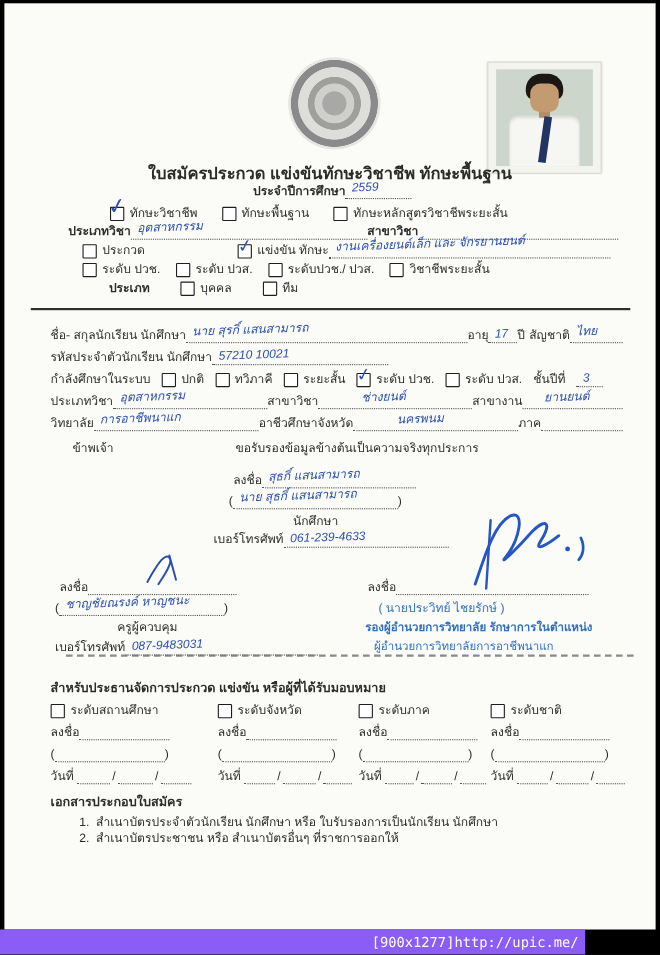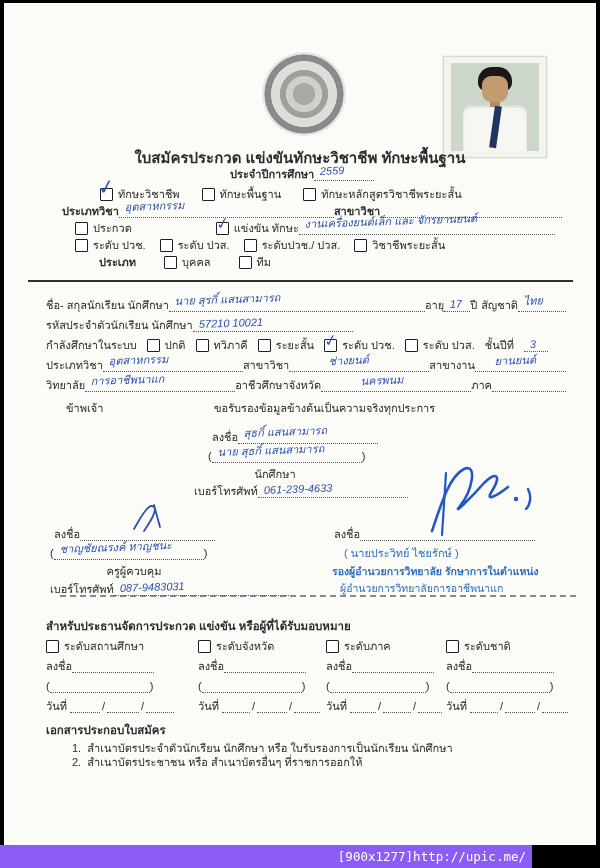--- a/index.html
+++ b/index.html
@@ -237,21 +237,21 @@
         <span class="hand">สุธกิ์  แสนสามารถ</span>
       </span>
     </div>
     <div class="abs row" style="left:204px;top:446px;">
       <span class="t">(</span>
       <span class="dots" style="width:150px;">
         <span class="hand">นาย สุธกิ์  แสนสามารถ</span>
       </span>
       <span class="t">)</span>
     </div>
-    <div class="abs t center" style="left:196px;top:464px;width:150px;">นักศึกษา</div>
+    <div class="abs t center" style="left:208px;top:464px;width:150px;">นักศึกษา</div>
     <div class="abs row" style="left:190px;top:481px;">
       <span class="t">เบอร์โทรศัพท์</span>
       <span class="dots" style="width:150px;">
         <span class="hand">061-239-4633</span>
       </span>
     </div>
 
     <svg class="abs" style="left:408px;top:458px;" width="135" height="80" viewBox="0 0 135 80">
       <path d="M20 70 C 30 40, 38 15, 52 8 C 66 2, 60 30, 48 45 C 40 55, 58 38, 72 22 C 84 10, 90 14, 80 30 C 72 42, 86 34, 96 26" fill="none" stroke="#2456c4" stroke-width="2.6" stroke-linecap="round"></path>
       <path d="M34 12 L 30 74" fill="none" stroke="#2456c4" stroke-width="2.2" stroke-linecap="round"></path>

